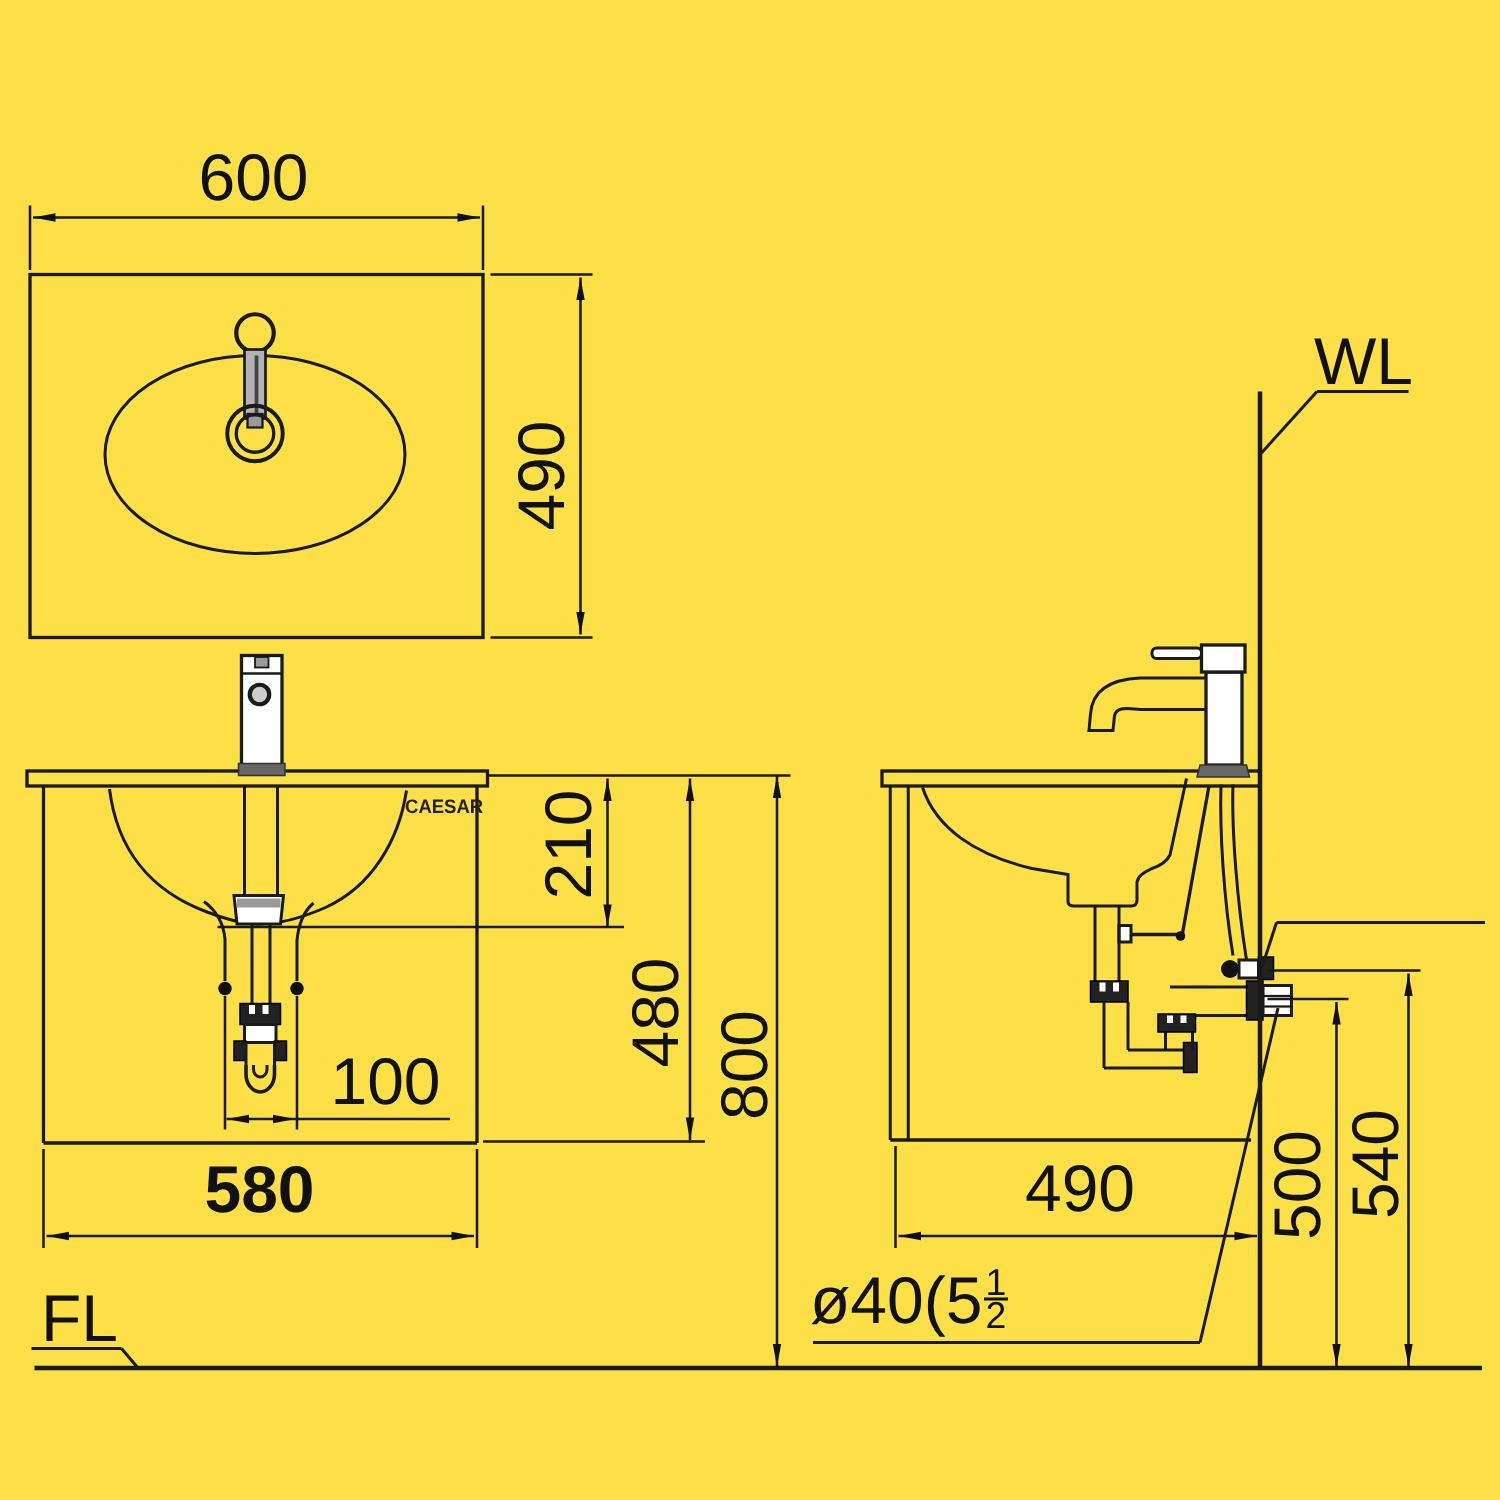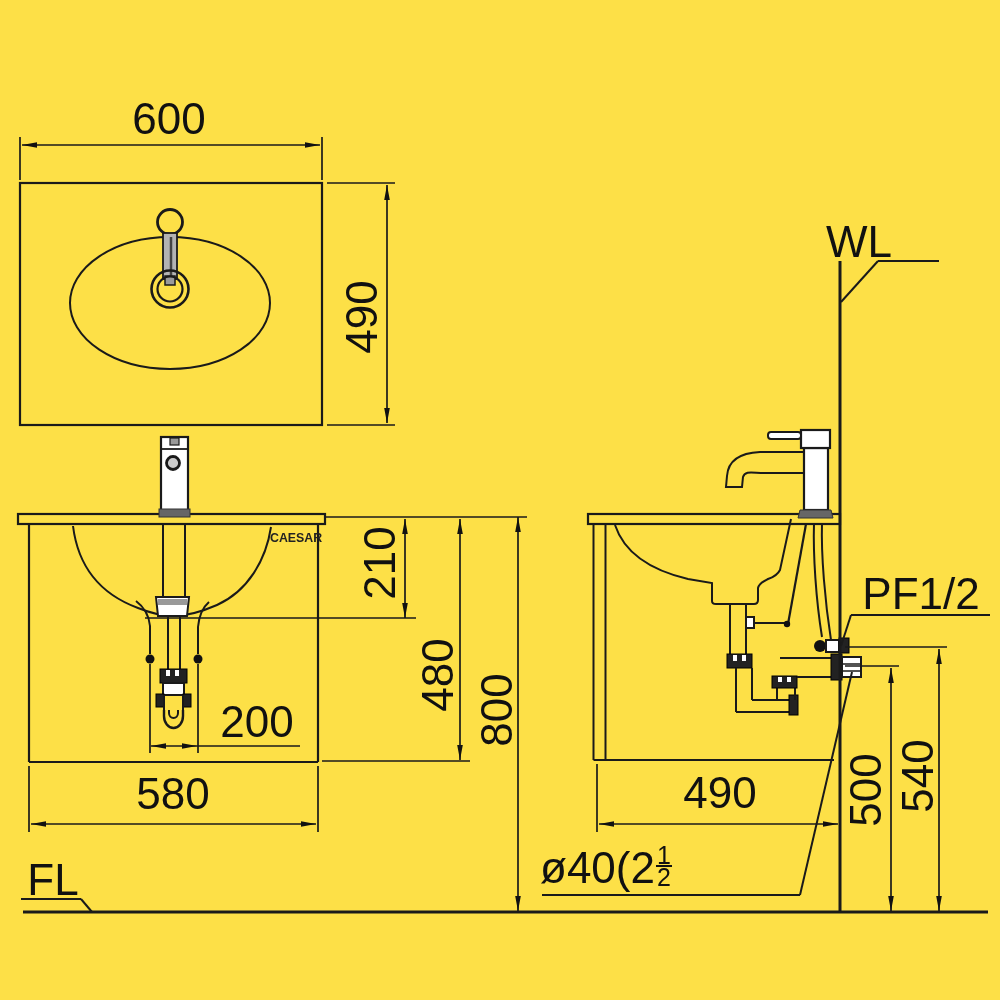--- a/index.html
+++ b/index.html
@@ -202,33 +202,32 @@
     </g>
   </g>
 </svg>
 
 <div class="lbl w150" style="left:94px;top:96px;">600</div>
 <div class="lbl w120 rot" style="left:302px;top:294px;">490</div>
 
 <div class="lbl w120 rot" style="left:320px;top:540px;">210</div>
 <div class="lbl w120 rot" style="left:378px;top:652px;">480</div>
 <div class="lbl w120 rot" style="left:437px;top:687px;">800</div>
-<div class="lbl w150" style="left:182px;top:699px;">200</div>
-<div class="lbl w150" style="left:98px;top:771px;">580</div>
+<div class="lbl w150" style="left:182px;top:699px;">100</div>
+<div class="lbl w150" style="left:98px;top:771px;font-weight:bold;">580</div>
 
 <div class="lbl w150" style="left:645px;top:770px;">490</div>
 <div class="lbl w120 rot" style="left:806px;top:767px;">500</div>
 <div class="lbl w120 rot" style="left:858px;top:753px;">540</div>
 
-<div class="lbl w90" style="left:814px;top:219px;">WL</div>
-<div class="lbl w150" style="left:846px;top:571px;">PF1/2</div>
+<div class="lbl w90" style="left:864px;top:219px;">WL</div>
 <div class="lbl" id="fl-label" style="left:18px;top:857px;">FL</div>
 
 <div id="pvc-label">
-  <span>ø40(2</span>
+  <span>ø40(5</span>
       <span class="frac">
         <span class="num">1</span>
         <span class="den">2</span>
       </span>
 </div>
 
 <div id="brand-label">CAESAR</div>
 
 </div>
 

